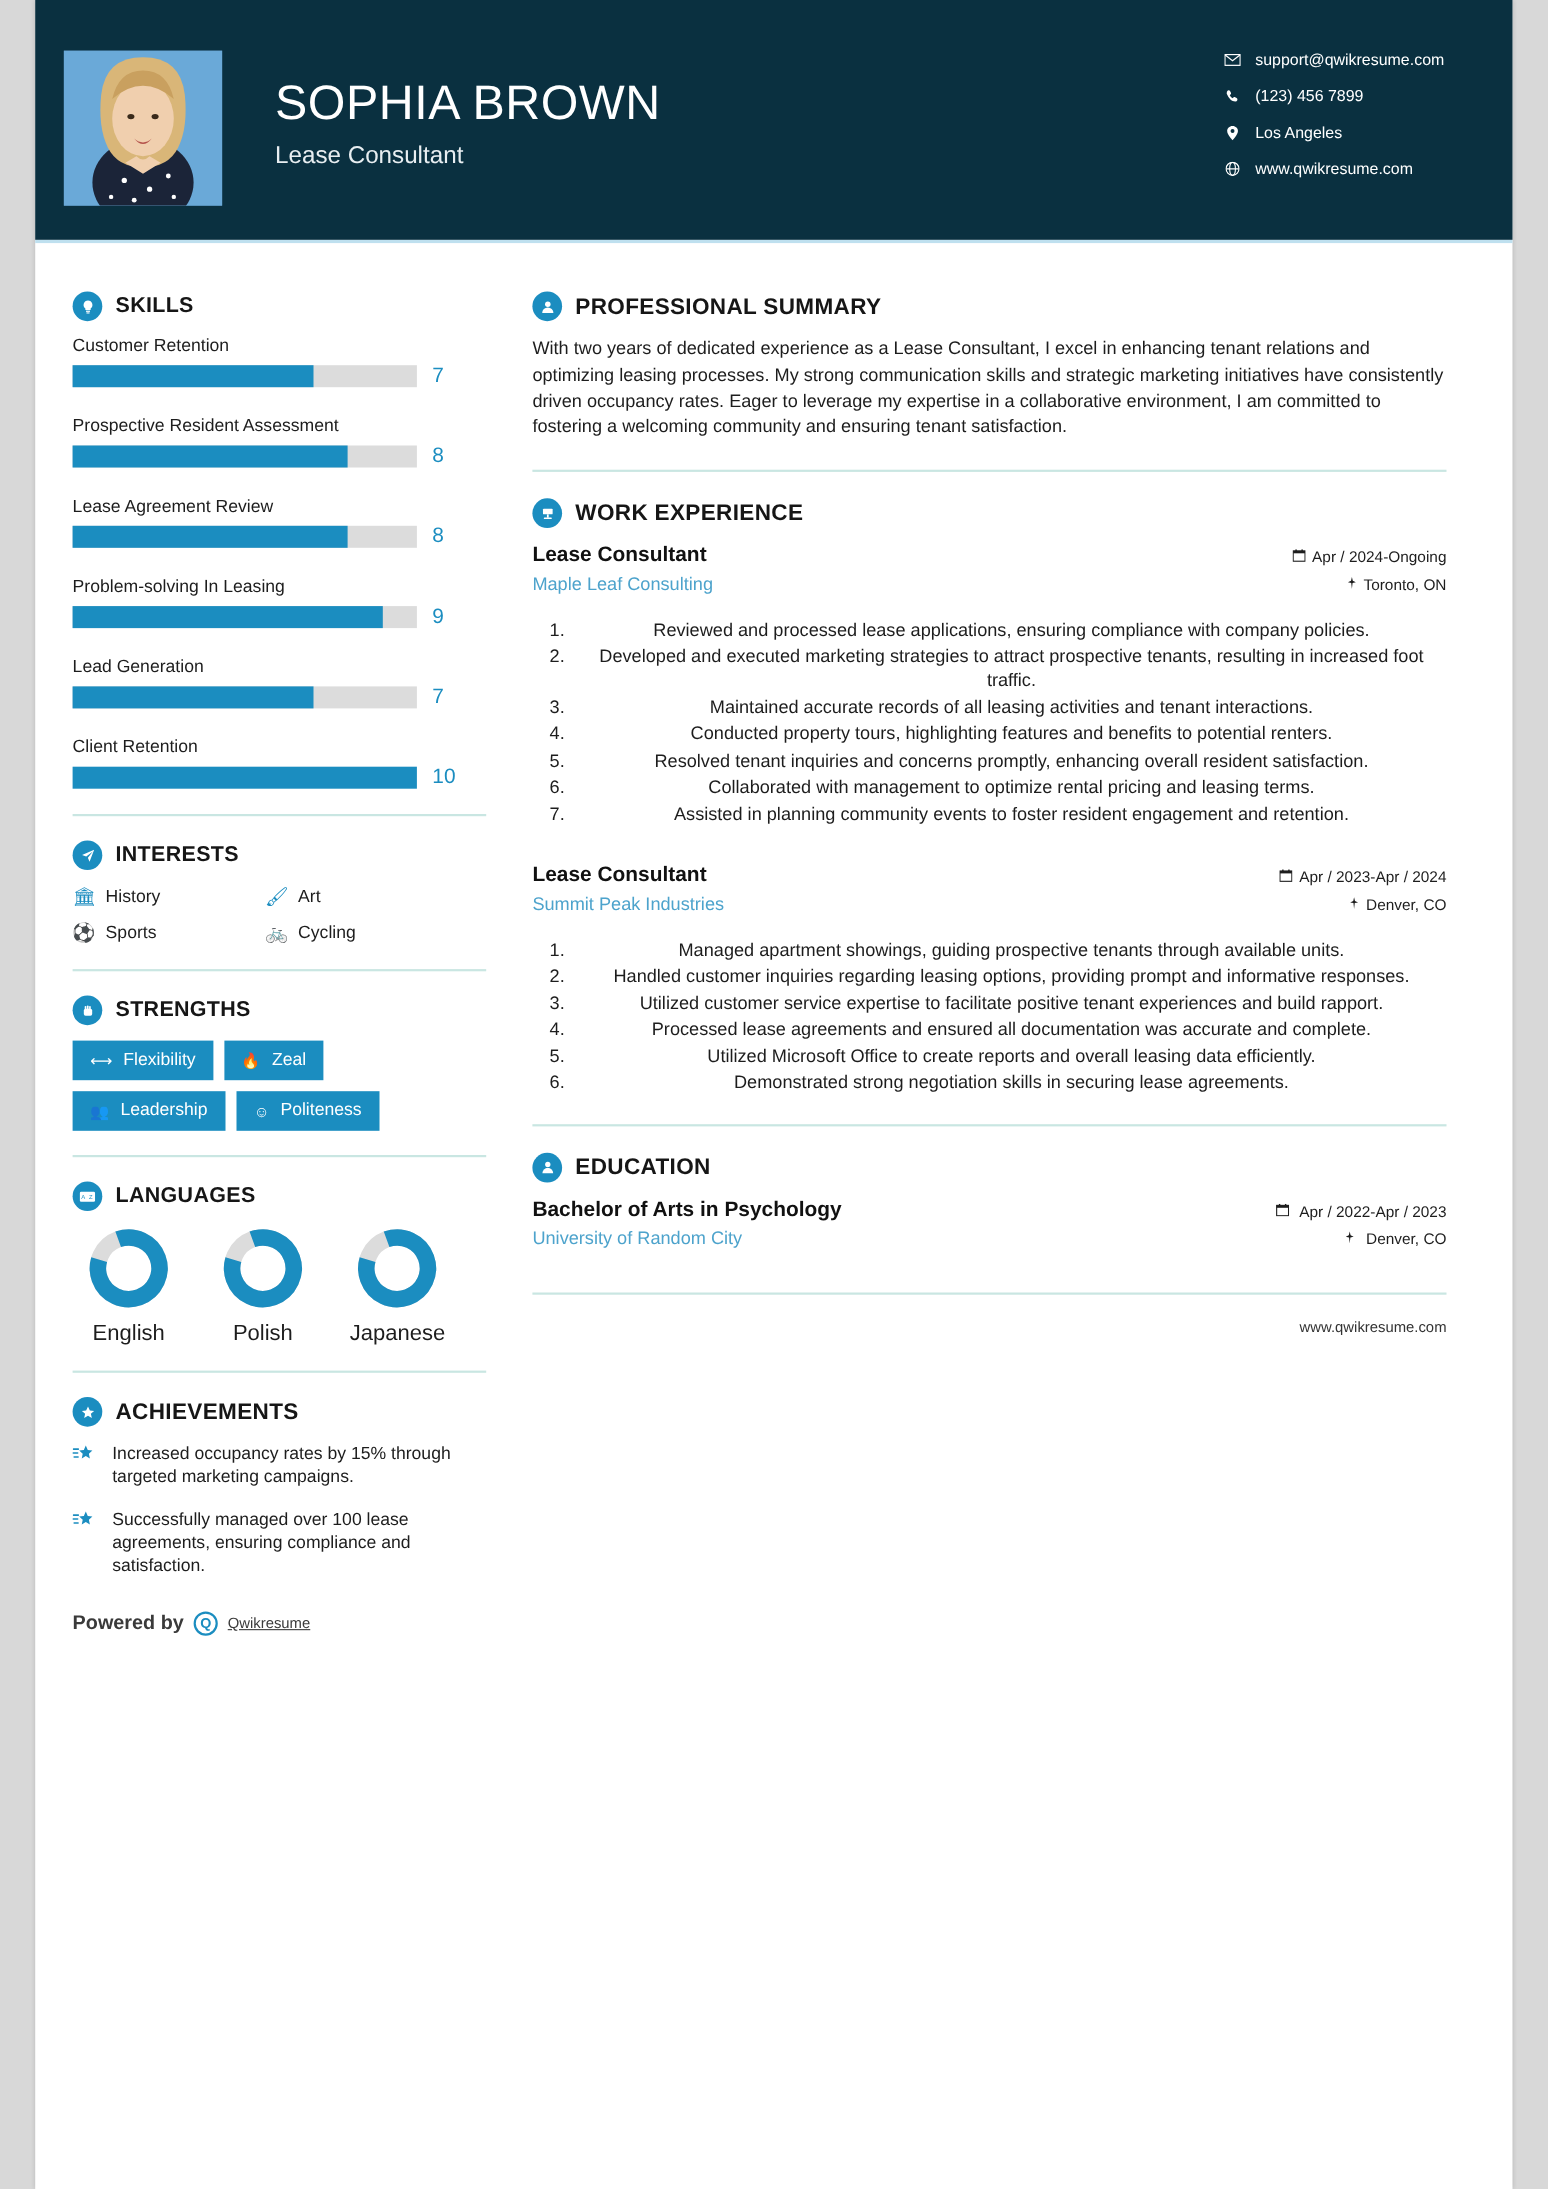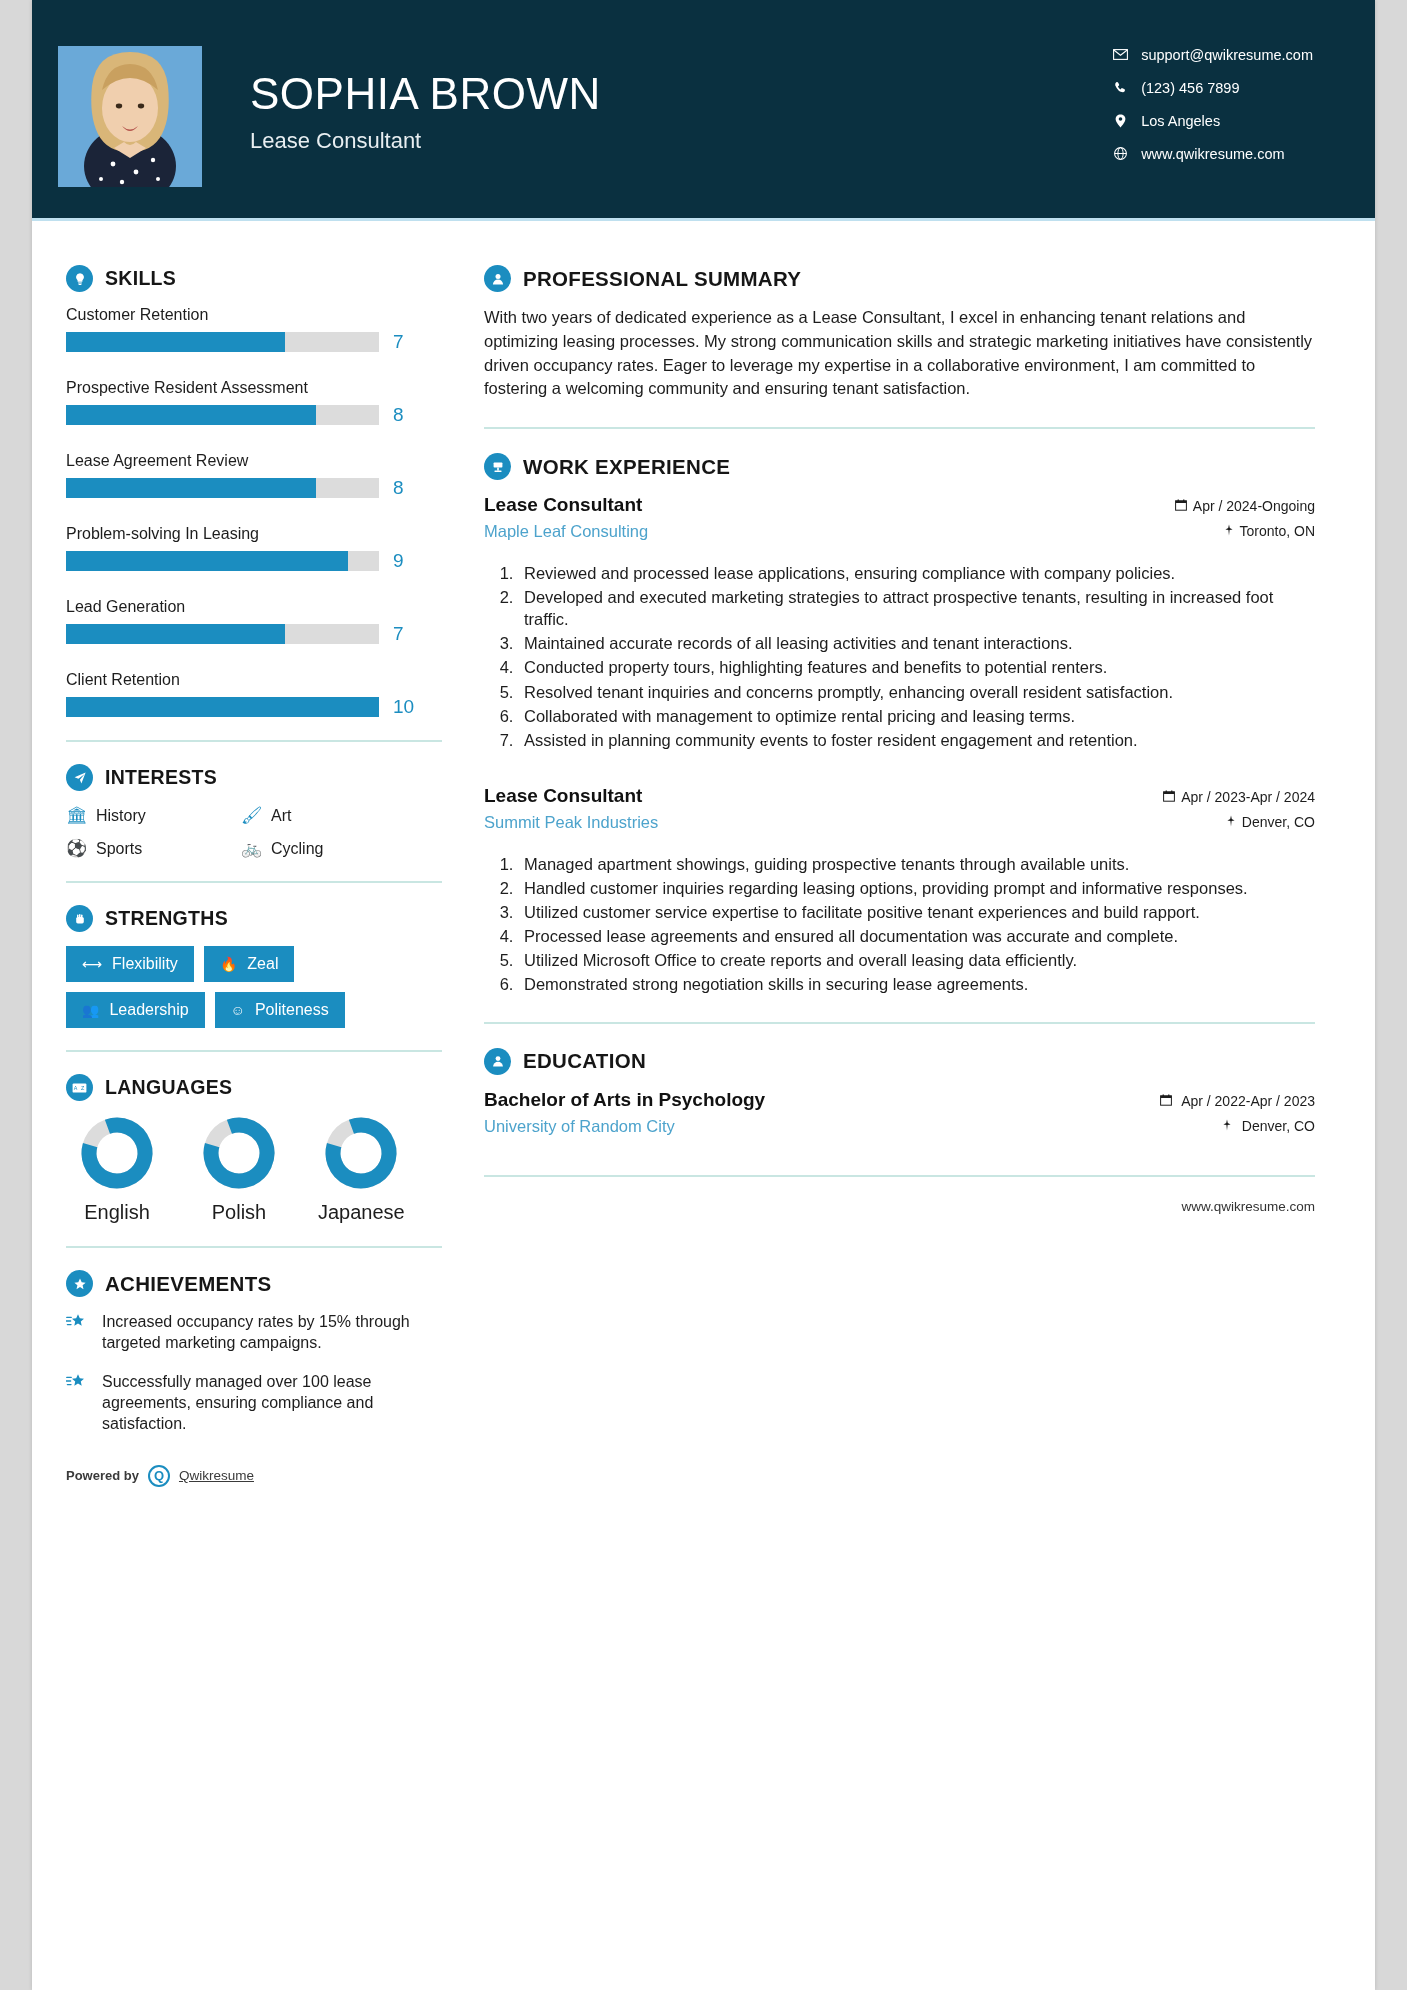--- a/index.html
+++ b/index.html
@@ -123,21 +123,21 @@
   
   .achv { display: flex; margin-bottom: 18px; }
   .achv .ico { color: #1b8dc0; font-size: 19px; width: 36px; flex: none; padding-top: 2px; }
   .achv-txt { font-size: 16px; color: #1d1d1d; line-height: 1.32; font-weight: 300; }
 
   
   .powered {
     display: flex; align-items: center; gap: 9px; margin-top: 28px;
     border-top: 0; padding-top: 2px;
   }
-  .powered-lbl { font-size: 13px; color: #3a3a3a; font-weight: bold; }
+  .powered-lbl { font-size: 18px; color: #3a3a3a; font-weight: bold; }
   .q-circle {
     width: 22px; height: 22px; border-radius: 50%;
     background: #ffffff; border: 2px solid #1b8dc0; color: #1b8dc0;
     display: inline-flex; align-items: center; justify-content: center;
     font-size: 13px; font-weight: bold;
   }
   .q-name { font-size: 13.5px; color: #3a3a3a; text-decoration: underline; }
 
   
   .summary {
@@ -150,21 +150,21 @@
   .job-top { display: flex; justify-content: space-between; align-items: flex-start; }
   .job-title { font-size: 19px; color: #111; font-weight: 600; }
   .job-company { font-size: 16.5px; color: #4da3cc; margin-top: 6px; font-weight: 300; }
   .job-meta { text-align: right; padding-top: 4px; white-space: nowrap; }
   .meta-row { font-size: 14px; color: #1d1d1d; margin-bottom: 9px; font-weight: 300; }
   .meta-row .ico { margin-right: 6px; font-size: 13px; }
 
   ol.duties { margin: 14px 0 0 34px; padding: 0; }
   ol.duties li {
     font-size: 16.5px; color: #1d1d1d; line-height: 1.34;
-    margin-bottom: 2px; font-weight: 300; padding-left: 6px;
+    margin-bottom: 2px; font-weight: 300; padding-left: 6px; text-align: center;
   }
 
   .edu-desc { font-size: 16.5px; color: #1d1d1d; line-height: 1.42; margin-top: 12px; font-weight: 300; }
 
   .right-footer {
     display: flex; justify-content: flex-end;
     font-size: 13.5px; color: #333; padding-top: 22px; font-weight: 300;
   }
   .foot-rule { height: 2px; background: #c9e6e2; margin-top: 32px; }
 </style>

